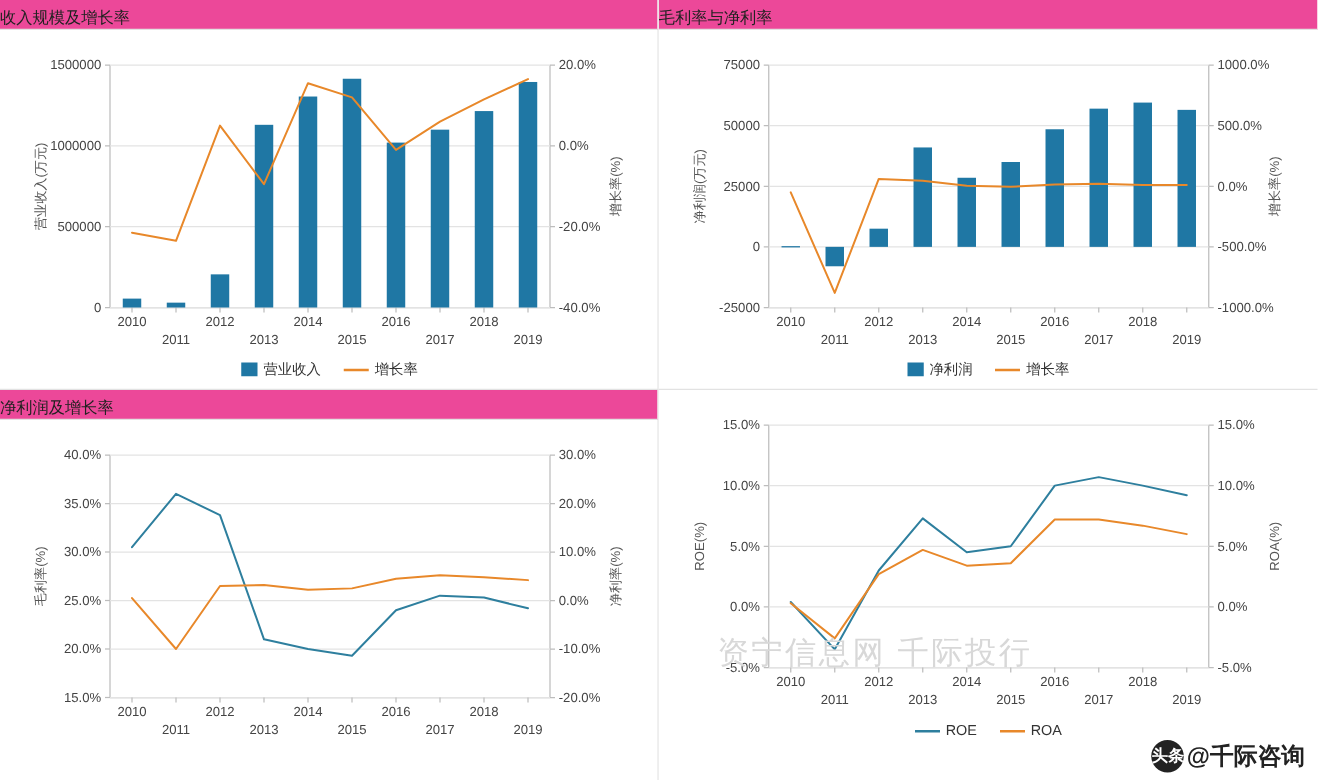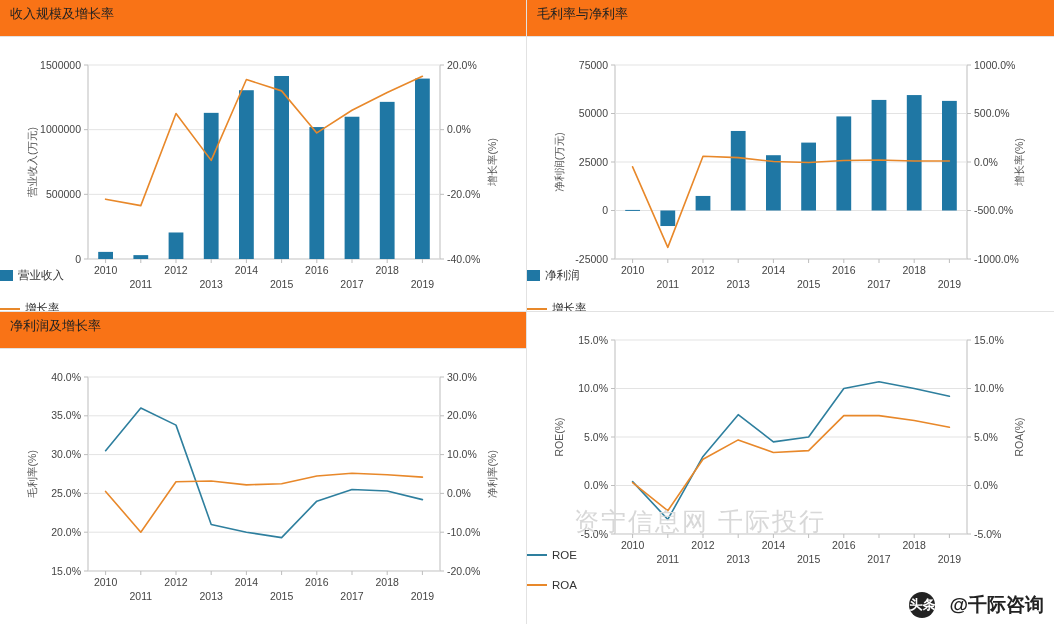--- a/index.html
+++ b/index.html
@@ -20,45 +20,43 @@
     position:relative;
     box-sizing:border-box;
     border-right:1px solid #e2e2e2;
     border-bottom:1px solid #e2e2e2;
     background:#fff;
     overflow:hidden;
   }
   .panel.col2{border-right:none;}
   .panel.row2{border-bottom:none;}
   .panel-title{
-    height:37px;
+    height:24px;
     line-height:27px;
-    padding-left:10px;
     font-size:13px;
     color:#222;
-    background:#f97316;
+    background:#ec4899;
     border-bottom:1px solid #e2e2e2;
     box-sizing:border-box;
   }
   .plot-wrap{
     position:relative;
     width:527px;
     height:285px;
   }
   svg{display:block;}
   .legend{
     position:absolute;
     left:0;right:0;
     bottom:6px;
     display:flex;
     justify-content:center;
     gap:18px;
     font-size:11.5px;
     color:#333;
-    flex-direction:column;
   }
   .legend .item{display:flex;align-items:center;gap:5px;}
   .legend .swatch-bar{width:13px;height:11px;display:inline-block;}
   .legend .swatch-line{width:20px;height:2px;display:inline-block;position:relative;}
   .legend .swatch-line::after{
     content:"";position:absolute;left:7px;top:-2px;width:6px;height:6px;border-radius:50%;
     background:inherit;display:none;
   }
   .watermark{
     position:absolute;
@@ -70,21 +68,21 @@
     font-family:"Liberation Sans","DejaVu Sans",sans-serif;
     pointer-events:none;
     white-space:nowrap;
   }
   .brand{
     position:absolute;
     right:10px;
     bottom:6px;
     display:flex;
     align-items:center;
-    gap:14px;
+    gap:2px;
     font-size:19px;
     color:#222;
     font-weight:bold;
     white-space:nowrap;
   }
   .brand .logo{
     width:26px;height:26px;border-radius:50%;
     background:#222;color:#fff;font-size:13px;font-weight:bold;
     display:flex;align-items:center;justify-content:center;
   }

